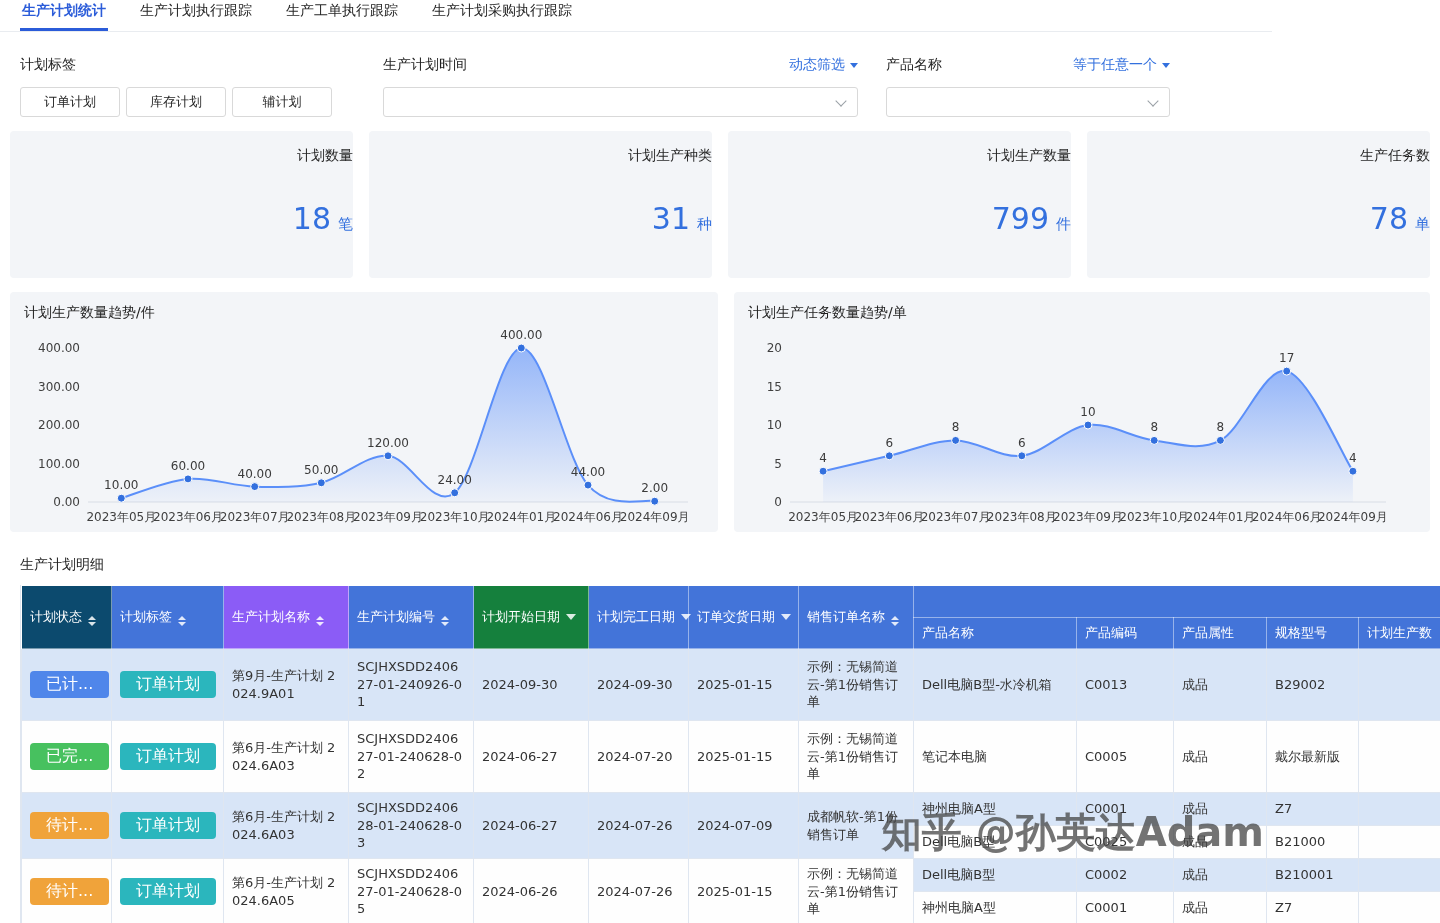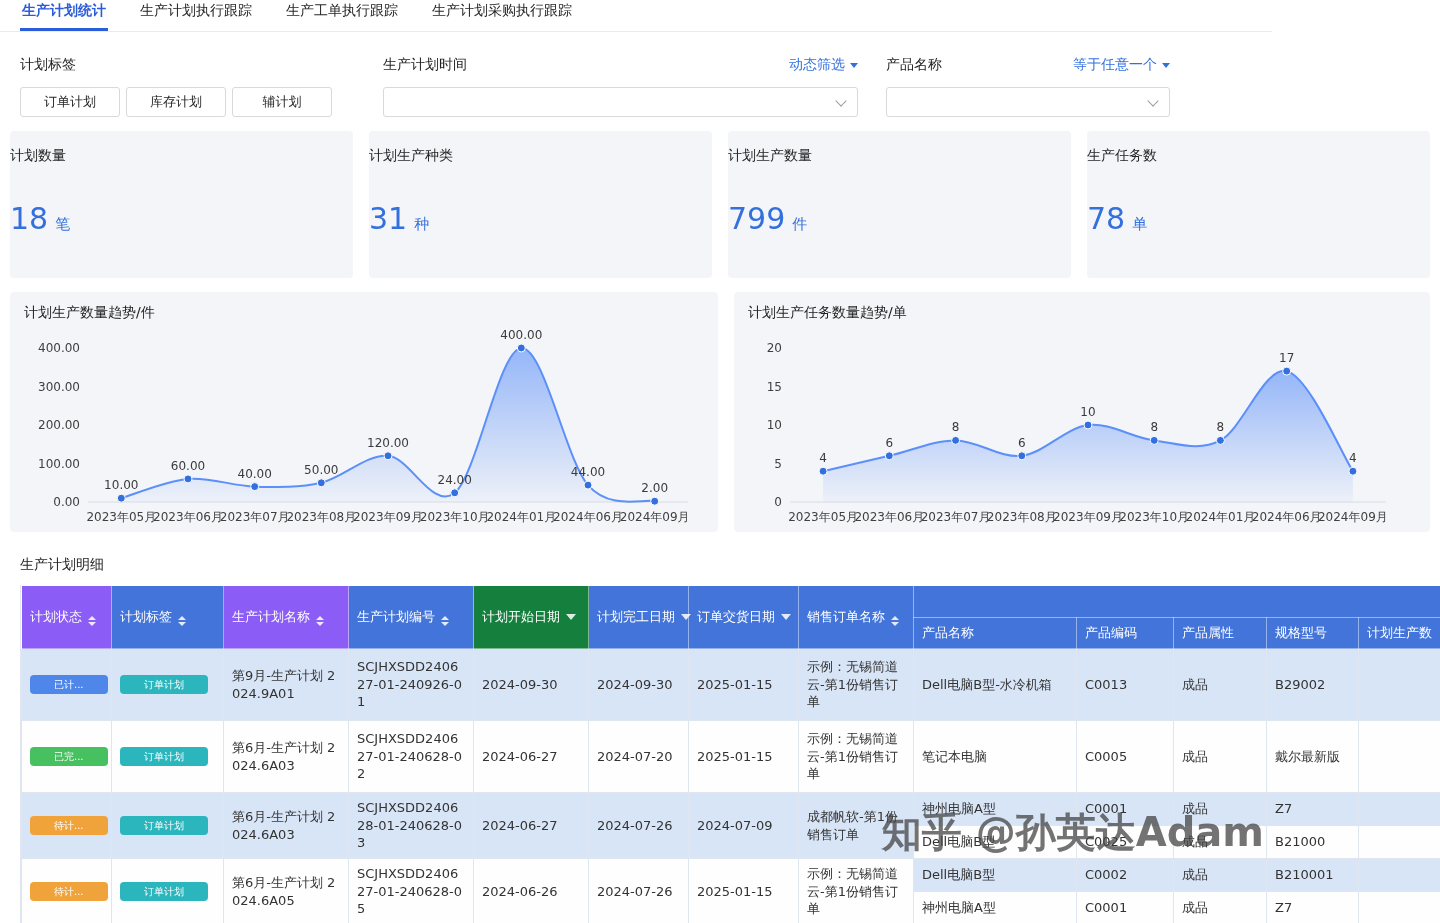--- a/index.html
+++ b/index.html
@@ -25,21 +25,21 @@
     border-left:4px solid transparent;border-right:4px solid transparent;border-top:5px solid currentColor}
   .tagbtns{display:flex;gap:6px;margin-top:13px}
   .tagbtn{height:30px;min-width:100px;padding:0 18px;background:#fff;border:1px solid #d9d9d9;
     border-radius:3px;font-size:13px;color:#262626;cursor:pointer;font-family:inherit}
   .select{position:relative;margin-top:13px;height:30px;background:#fff;border:1px solid #d9d9d9;border-radius:3px;cursor:pointer}
   .chev{position:absolute;right:12px;top:9px;width:8px;height:8px;
     border-right:1.5px solid #9aa0a6;border-bottom:1.5px solid #9aa0a6;transform:rotate(45deg)}
 
   
   .cards{position:absolute;left:10px;top:131px;width:1420px;display:flex;gap:16px}
-  .card{flex:1;height:147px;background:#f3f5f8;border-radius:4px;text-align:left;padding-top:16px}
+  .card{flex:1;height:147px;background:#f3f5f8;border-radius:4px;text-align:right;padding-top:16px}
   .ct{font-size:14px;color:#262626}
   .cv{margin-top:36px}
   .num{font-size:30px}
   .unit{font-size:15px;margin-left:7px}
 
   
   .panel{position:absolute;top:292px;height:240px;background:#f3f5f8;border-radius:4px;padding:12px 14px}
   .panel-left{left:10px;width:708px}
   .panel-right{left:734px;width:696px}
   .ptitle{font-size:14px;color:#1f1f1f;margin-bottom:4px}
@@ -51,21 +51,21 @@
   .table-wrap{position:absolute;left:20px;top:585px;width:1420px;height:338px;overflow:hidden;border-left:1px solid #dfe6f0}
   table{border-collapse:collapse;table-layout:fixed;width:1457px;font-size:13px}
   th{color:#fff;font-weight:normal;text-align:left;padding:6px 8px;
     border:1px solid rgba(255,255,255,.45);white-space:nowrap;vertical-align:middle}
   tr.hr1 th.th-main{height:62px}
   tr.hr1 th.th-group{height:32px}
   tr.hr2 th{height:30px}
   td{padding:6px 8px;border:1px solid #dfe6f0;vertical-align:middle;word-break:break-all;line-height:1.35;color:#333}
   .bg-b{background:#d8e5f7}
   .bg-w{background:#fefefe}
-  .badge{display:inline-block;color:#fff;font-size:10px;padding:3px 24px;border-radius:4px;line-height:1.3;white-space:nowrap}
+  .badge{display:inline-block;color:#fff;font-size:16px;padding:3px 16px;border-radius:4px;line-height:1.3;white-space:nowrap}
   .sorter{display:inline-flex;flex-direction:column;align-items:center;gap:2px;margin-left:6px;vertical-align:1px}
   .sorter .u{width:0;height:0;border-left:4px solid transparent;border-right:4px solid transparent;border-bottom:4px solid rgba(255,255,255,.85)}
   .sorter .d{width:0;height:0;border-left:4px solid transparent;border-right:4px solid transparent;border-top:4px solid rgba(255,255,255,.85)}
   .sorter .d.big{border-left-width:5px;border-right-width:5px;border-top-width:6px}
 
   .watermark{position:absolute;right:8px;top:805px;font-size:40px;font-weight:600;
     color:rgba(68,68,68,.75);white-space:nowrap;z-index:5;pointer-events:none}
 </style>
 </head>
 <body>
@@ -243,21 +243,21 @@
           <col style="width: 110px;">
           <col style="width: 115px;">
           <col style="width: 163px;">
           <col style="width: 97px;">
           <col style="width: 93px;">
           <col style="width: 92px;">
           <col style="width: 120px;">
         </colgroup>
         <thead>
           <tr class="hr1">
-            <th rowspan="2" class="th-main" style="background: #8b5cf6; margin-top: 44px;"><span>计划状态</span><span class="sorter">
+            <th rowspan="2" class="th-main" style="background: #0c4a6e; margin-top: 44px;"><span>计划状态</span><span class="sorter">
                 <i class="u"></i>
                 <i class="d"></i>
               </span></th>
             <th rowspan="2" class="th-main" style="background: rgb(67, 116, 217);"><span>计划标签</span><span class="sorter">
                 <i class="u"></i>
                 <i class="d"></i>
               </span></th>
             <th rowspan="2" class="th-main" style="background: #8b5cf6;"><span>生产计划名称</span><span class="sorter">
                 <i class="u"></i>
                 <i class="d"></i>

